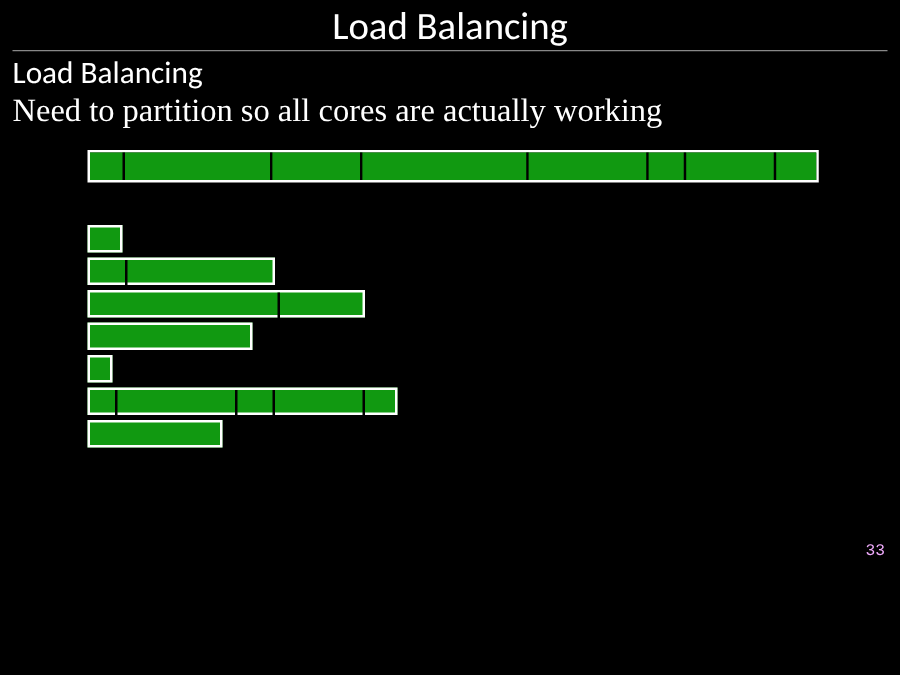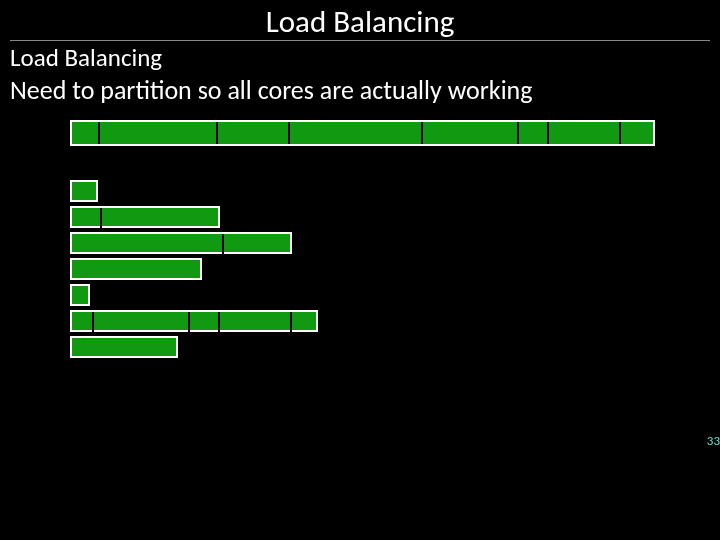--- a/index.html
+++ b/index.html
@@ -41,20 +41,21 @@
     top: 42px;
     font-size: 25px;
     color: #fff;
   }
   .body-text {
     position: absolute;
     left: 10px;
     top: 74px;
     font-size: 26px;
     color: #fff;
+    font-family: Liberation Serif, serif;
   }
   
   .chart {
     position: absolute;
     left: 70px;
     top: 120px;
     width: 585px;
   }
   .top-strip {
     position: relative;
@@ -98,24 +99,25 @@
   .tick {
     position: absolute;
     top: 0;
     height: 22px;
     width: 2px;
     background: #000;
   }
 
   .page-num {
     position: absolute;
-    right: 0;
+    right: 12px;
     bottom: 8px;
     font-size: 13px;
-    color: #5eead4;
+    color: #f0abfc;
+    font-family: Liberation Mono, monospace;
   }
 </style>
 </head>
 <body>
 
 <div class="slide">
 
   <div class="title-main">Load Balancing</div>
   <div class="rule"></div>
   <div class="title-sub">Load Balancing</div>

